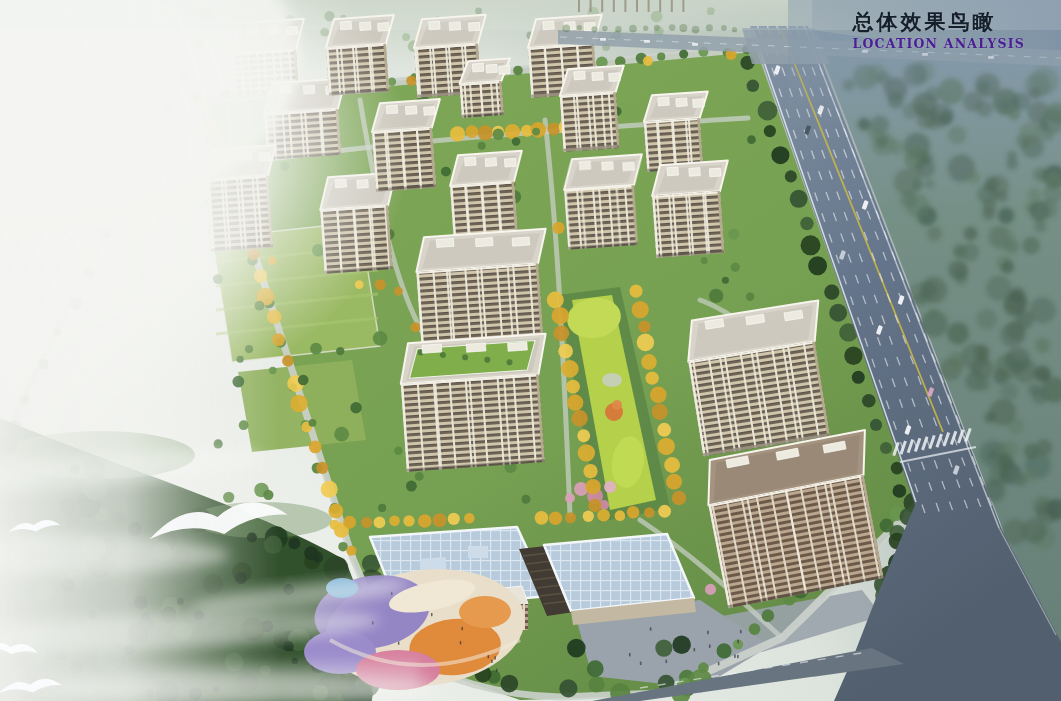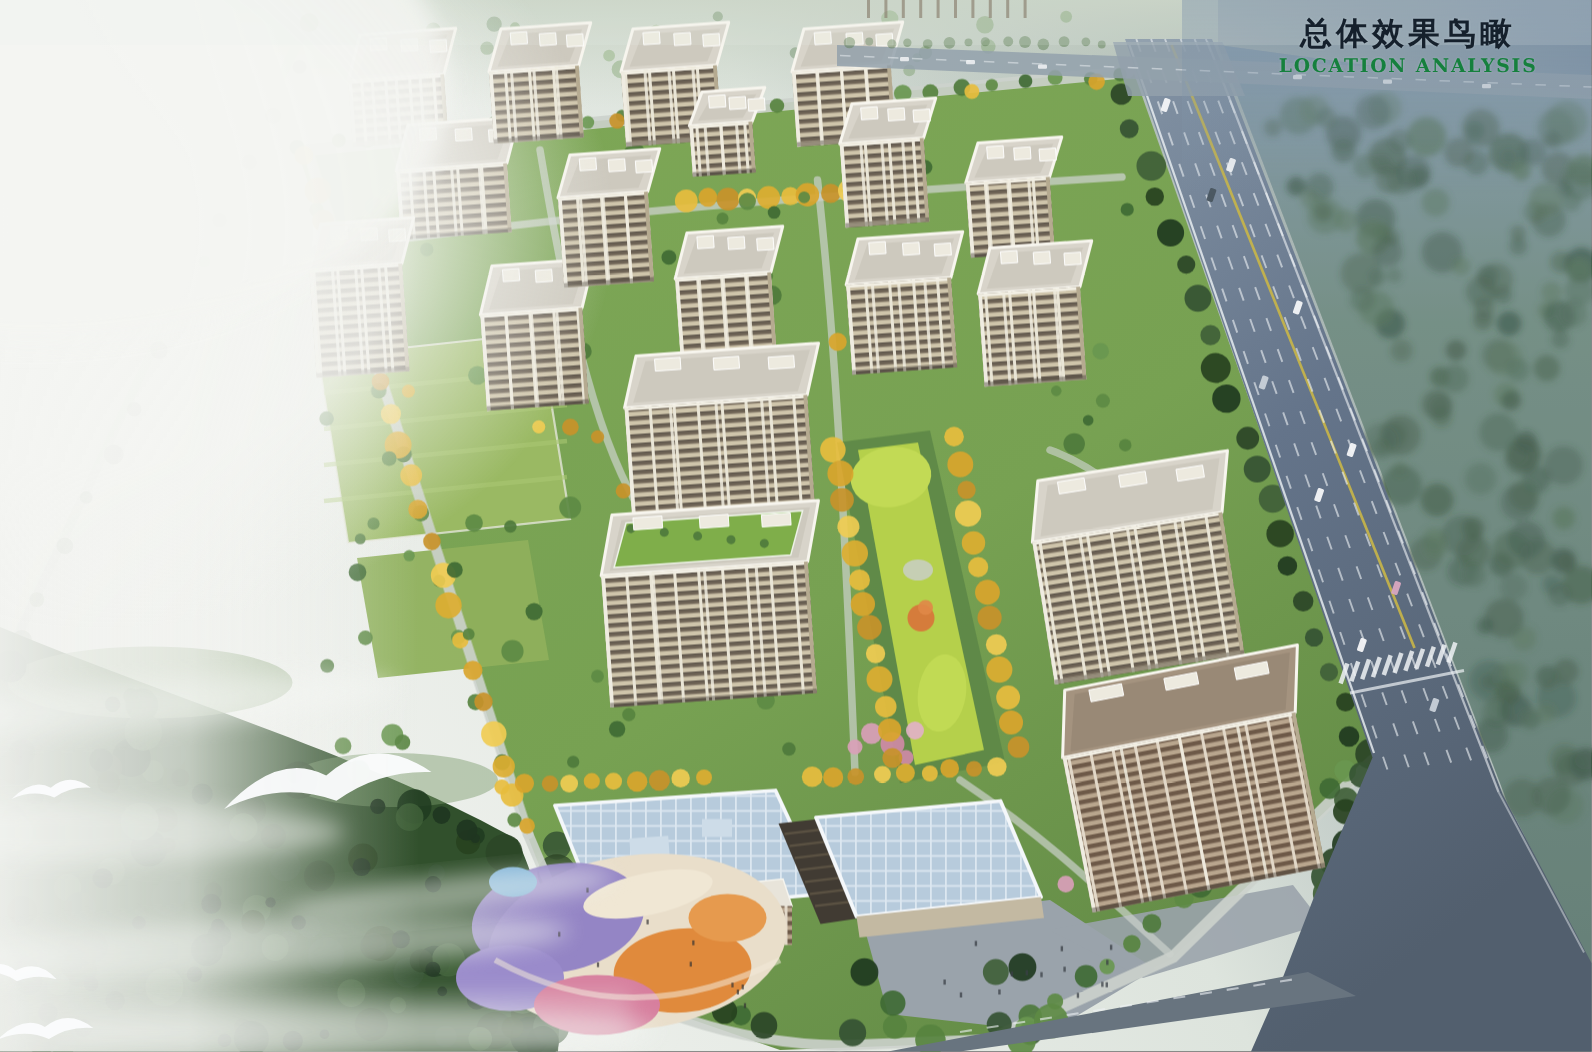--- a/index.html
+++ b/index.html
@@ -1,23 +1,23 @@
 <!DOCTYPE html>
 <html><head>
 <meta charset="utf-8">
 <style>
   html,body{margin:0;padding:0;background:#2a2a2a}
   .stage{position:relative;width:1061px;height:701px;overflow:hidden;
          background:#e9ece8;font-family:"Liberation Sans",sans-serif}
   .stage svg{position:absolute;left:0;top:0}
-  .title{position:absolute;top:10px;right:36px;text-align:center;
+  .title{position:absolute;top:10px;right:36px;
          color:#15202c;font-family:"DejaVu Serif","Liberation Serif",serif;
          text-shadow:0 0 2px rgba(230,238,245,.25)}
   .title .zh{font-size:21px;font-weight:bold;letter-spacing:3px;line-height:1.1}
-  .title .en{font-size:12.5px;font-weight:bold;letter-spacing:1.2px;margin-top:3px;color:#15803d}
+  .title .en{font-size:12.5px;font-weight:bold;letter-spacing:1.2px;margin-top:3px;color:#4c1d95}
 </style>
 </head>
 <body>
 
 <div class="stage">
   <svg id="scene" width="1061" height="701" viewBox="0 0 1061 701">
     <defs>
       <linearGradient id="bgGrad" x1="0" y1="0.35" x2="1" y2="0">
         <stop offset="0" stop-color="#f0f2ee"></stop>
         <stop offset="0.5" stop-color="#dde4dd"></stop>

